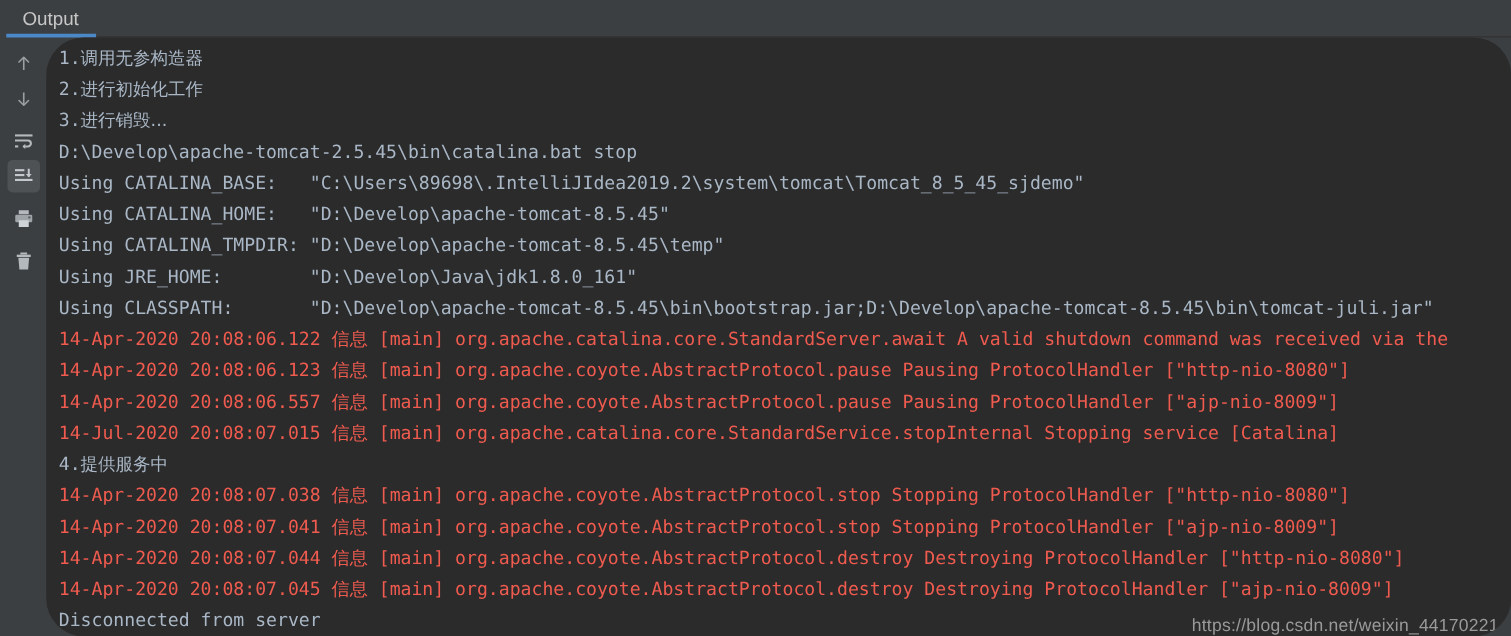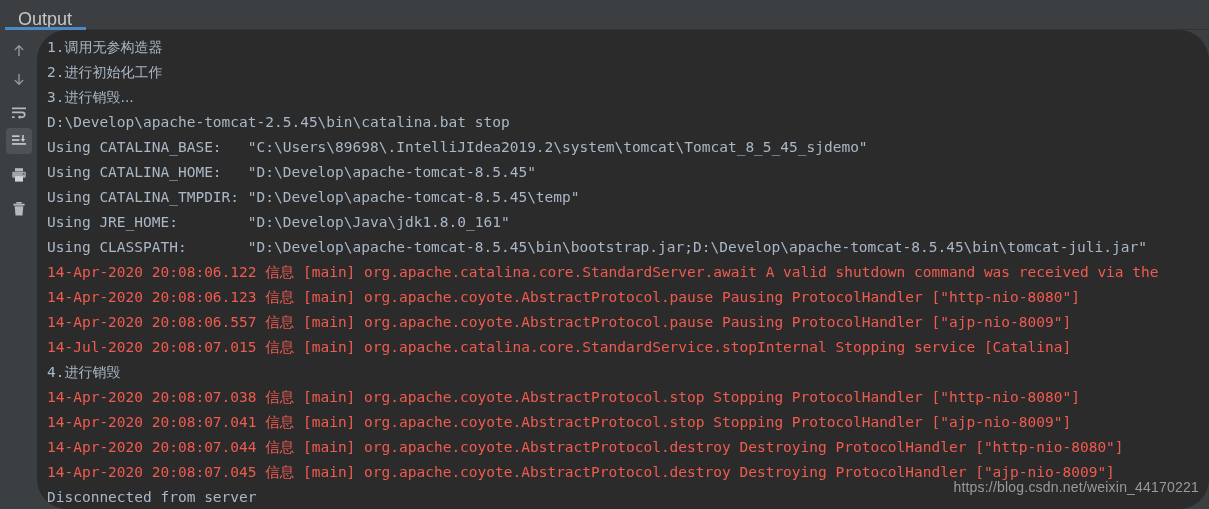--- a/index.html
+++ b/index.html
@@ -28,24 +28,24 @@
   .tabbar {
     height: 30px;
     min-height: 30px;
     background: #3c3f41;
     display: flex;
     align-items: stretch;
     position: relative;
   }
   .tab {
     display: flex;
-    align-items: flex-end;
+    align-items: center;
     padding: 0 14px 0 18px;
     font-family: "Liberation Sans", sans-serif;
-    font-size: 18px;
+    font-size: 15px;
     color: #bbbbbb;
     position: relative;
     cursor: default;
   }
   .tab.active {
     color: #c7c7c7;
   }
   .tab.active::after {
     content: "";
     position: absolute;
@@ -122,21 +122,21 @@
   .line.sys { color: #a9b7c6; }
   .line.cn  { color: #a9b7c6; font-family: "DejaVu Sans", "Liberation Sans", sans-serif; font-size: 14px;}
   .cnnum {
     font-family: "DejaVu Sans Mono", "Liberation Mono", monospace;
     font-size: 14.5px;
   }
 
   .watermark {
     position: absolute;
     right: 10px;
-    bottom: 14px;
+    bottom: 1px;
     font-family: "Liberation Sans", sans-serif;
     font-size: 14px;
     color: #9a9a9a;
     letter-spacing: 0.2px;
     white-space: nowrap;
   }
 </style>
 </head>
 <body>
 
@@ -231,21 +231,21 @@
           <div class="line sys">D:\Develop\apache-tomcat-2.5.45\bin\catalina.bat stop</div>
           <div class="line sys">Using CATALINA_BASE:   "C:\Users\89698\.IntelliJIdea2019.2\system\tomcat\Tomcat_8_5_45_sjdemo"</div>
           <div class="line sys">Using CATALINA_HOME:   "D:\Develop\apache-tomcat-8.5.45"</div>
           <div class="line sys">Using CATALINA_TMPDIR: "D:\Develop\apache-tomcat-8.5.45\temp"</div>
           <div class="line sys">Using JRE_HOME:        "D:\Develop\Java\jdk1.8.0_161"</div>
           <div class="line sys">Using CLASSPATH:       "D:\Develop\apache-tomcat-8.5.45\bin\bootstrap.jar;D:\Develop\apache-tomcat-8.5.45\bin\tomcat-juli.jar"</div>
           <div class="line err">14-Apr-2020 20:08:06.122 信息 [main] org.apache.catalina.core.StandardServer.await A valid shutdown command was received via the</div>
           <div class="line err">14-Apr-2020 20:08:06.123 信息 [main] org.apache.coyote.AbstractProtocol.pause Pausing ProtocolHandler ["http-nio-8080"]</div>
           <div class="line err">14-Apr-2020 20:08:06.557 信息 [main] org.apache.coyote.AbstractProtocol.pause Pausing ProtocolHandler ["ajp-nio-8009"]</div>
           <div class="line err">14-Jul-2020 20:08:07.015 信息 [main] org.apache.catalina.core.StandardService.stopInternal Stopping service [Catalina]</div>
-          <div class="line cn"><span class="cnnum">4.</span><span>进行销毁</span></div>
+          <div class="line cn"><span class="cnnum">4.</span><span>提供服务中</span></div>
           <div class="line err">14-Apr-2020 20:08:07.038 信息 [main] org.apache.coyote.AbstractProtocol.stop Stopping ProtocolHandler ["http-nio-8080"]</div>
           <div class="line err">14-Apr-2020 20:08:07.041 信息 [main] org.apache.coyote.AbstractProtocol.stop Stopping ProtocolHandler ["ajp-nio-8009"]</div>
           <div class="line err">14-Apr-2020 20:08:07.044 信息 [main] org.apache.coyote.AbstractProtocol.destroy Destroying ProtocolHandler ["http-nio-8080"]</div>
           <div class="line err">14-Apr-2020 20:08:07.045 信息 [main] org.apache.coyote.AbstractProtocol.destroy Destroying ProtocolHandler ["ajp-nio-8009"]</div>
           <div class="line sys">Disconnected from server</div>
         </div>
       <div class="watermark">https://blog.csdn.net/weixin_44170221</div>
     </div>
 
   </div>

